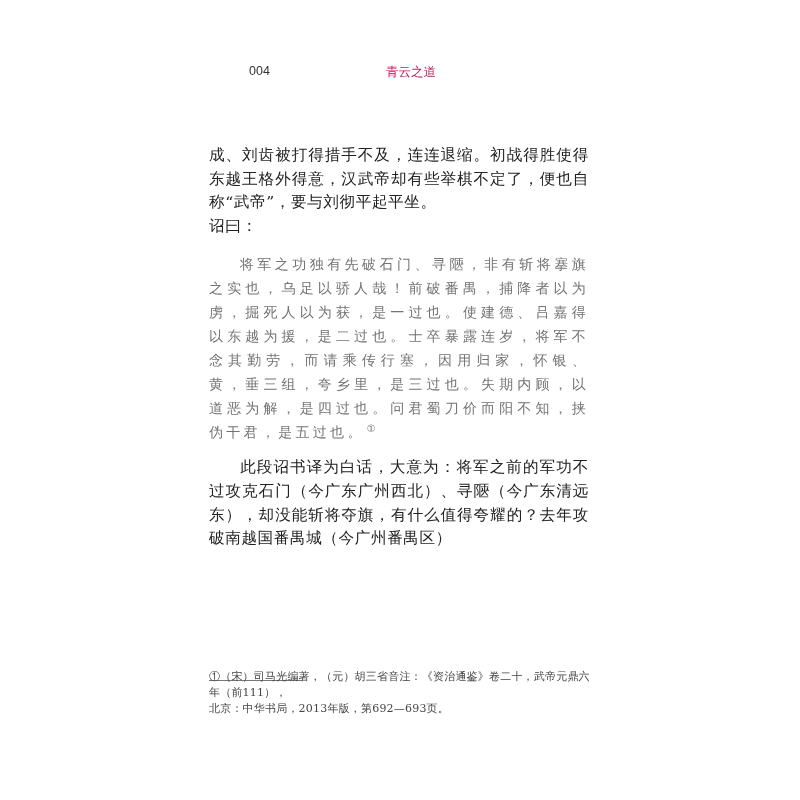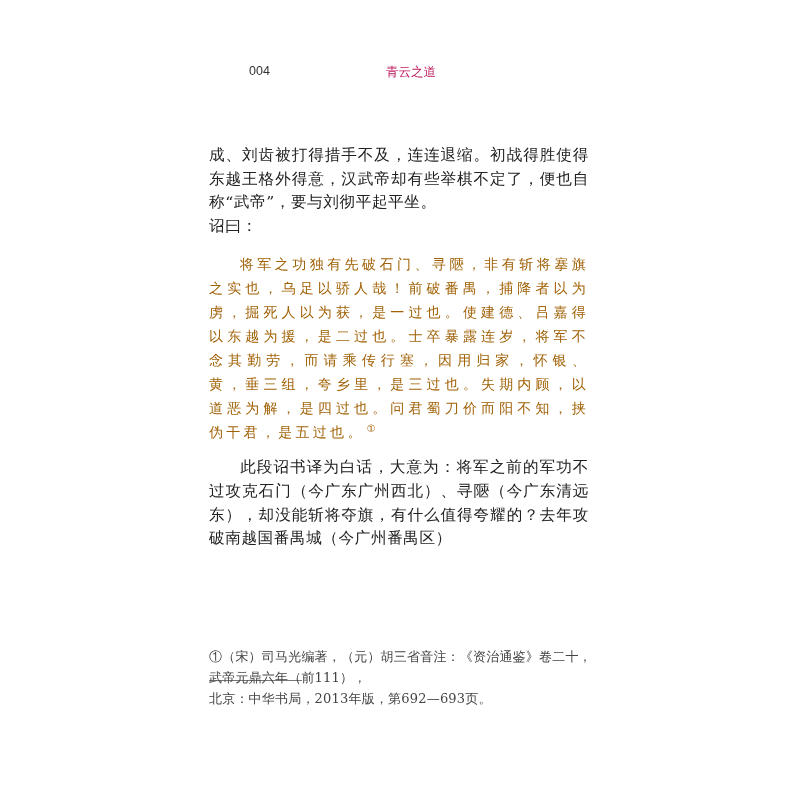--- a/index.html
+++ b/index.html
@@ -63,21 +63,21 @@
     }
     .para.edict-intro {
       text-indent: 0;
     }
     .quote {
       margin: 14px 0 12px 0;
       font-family: "DejaVu Sans", "Liberation Sans", sans-serif;
       font-size: 14px;
       line-height: 24px;
       letter-spacing: 3.3px;
-      color: #a16207;
+      color: #737373;
       text-indent: 2.2em;
     }
     .fn-ref {
       font-size: 10px;
       vertical-align: super;
       line-height: 0;
       letter-spacing: 0;
       margin-left: 2px;
     }
     .after-quote {
@@ -87,24 +87,24 @@
       position: absolute;
       left: 209px;
       top: 680px;
       width: 93px;
       height: 0;
       border-top: 1px solid #777;
     }
     .footnote {
       position: absolute;
       left: 209px;
-      top: 646px;
+      top: 669px;
       width: 390px;
-      font-size: 13px;
-      line-height: 21px;
+      font-size: 11px;
+      line-height: 16px;
       color: #444;
       letter-spacing: 0.2px;
     }
     .footnote p { margin: 0; }
   </style>
 </head>
 <body>
 
 <div class="page">
 

